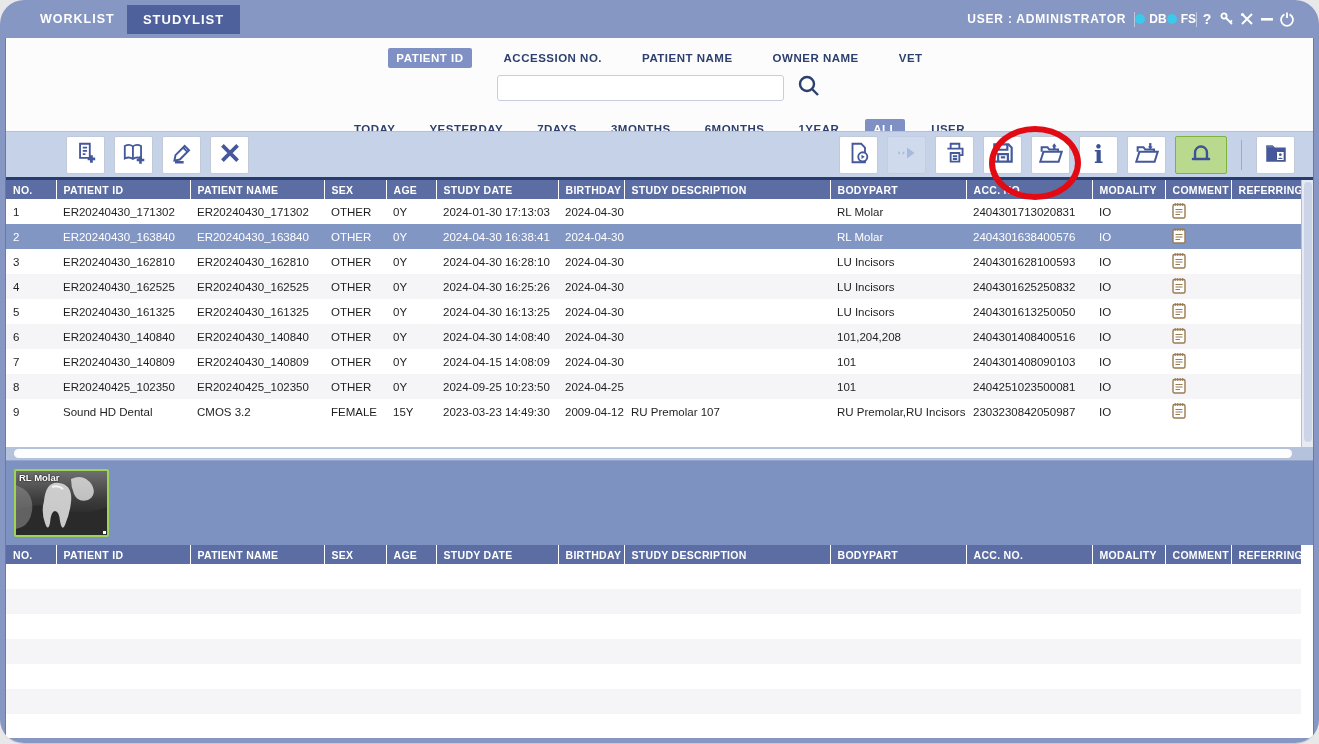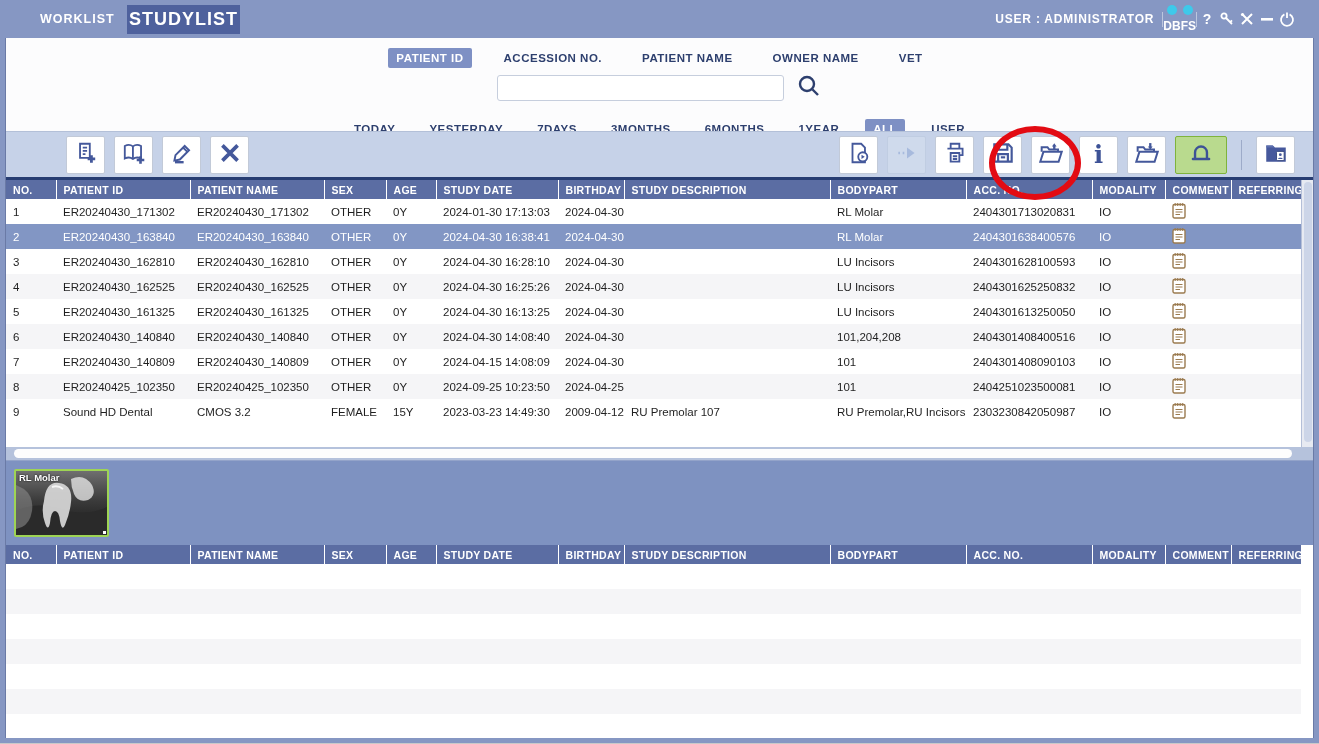--- a/index.html
+++ b/index.html
@@ -1,31 +1,31 @@
 <!DOCTYPE html>
 <html><head>
 <meta charset="utf-8">
 <style>
   * { margin:0; padding:0; box-sizing:border-box; }
   html,body { background:#e8e8e8; }
   body { font-family:"Liberation Sans", sans-serif; }
   .window { position:relative; width:1319px; height:744px; background:#ffffff; overflow:hidden;
-            border-bottom:1px solid #c9c9c9; }
+            border-bottom:1px solid #c9c9c9;border-radius:24px; }
 
   
   .titlebar { position:absolute; top:0; left:0; width:1319px; height:38px; background:#8697c3; }
   .tab-worklist { position:absolute; left:40px; top:0; height:38px; line-height:38px;
                   color:#fff; font-size:12.5px; font-weight:bold; letter-spacing:1px; cursor:pointer; }
   .tab-studylist { position:absolute; left:127px; top:5px; width:113px; height:29px; background:#4e619d;
-                   color:#fff; font-size:18px; font-weight:bold; letter-spacing:1px;
+                   color:#fff; font-size:13px; font-weight:bold; letter-spacing:1px;
                    text-align:center; line-height:29px; cursor:pointer; }
   .titlebar-right { position:absolute; right:22px; top:0; height:38px; display:flex; align-items:center; }
   .user-label { color:#fff; font-size:12px; font-weight:bold; letter-spacing:0.8px; margin-right:8px; }
   .tb-sep { width:1px; height:15px; background:rgba(255,255,255,0.45); }
-  .indicator { display:flex; align-items:center; gap:4px; color:#fff; font-size:12px; font-weight:bold;flex-direction:column; }
+  .indicator { display:flex; align-items:center; gap:4px; color:#fff; font-size:12px; font-weight:bold; }
   .ind-dot { width:10px; height:10px; border-radius:50%; background:#3ec9ea; }
   .tb-icon { color:#fff; font-size:14px; font-weight:bold; width:20px; text-align:center; cursor:pointer; }
   .tb-icon svg { display:block; margin:0 auto; }
 
   
   .frame-left  { position:absolute; top:38px; left:0; width:6px;  height:700px; background:#8697c3; border-right:1px solid #6a7aa6; }
   .frame-right { position:absolute; top:38px; right:0; width:6px; height:700px; background:#8697c3; border-left:1px solid #6a7aa6; }
   .frame-bottom{ position:absolute; top:738px; left:0; width:1319px; height:6px; background:#8697c3; }
 
   

